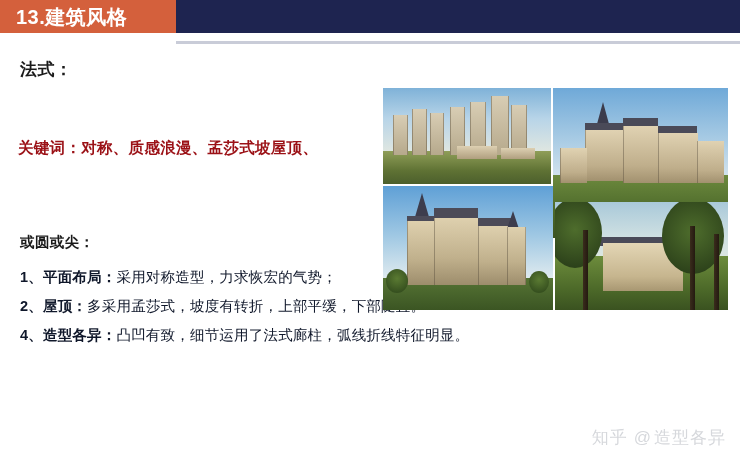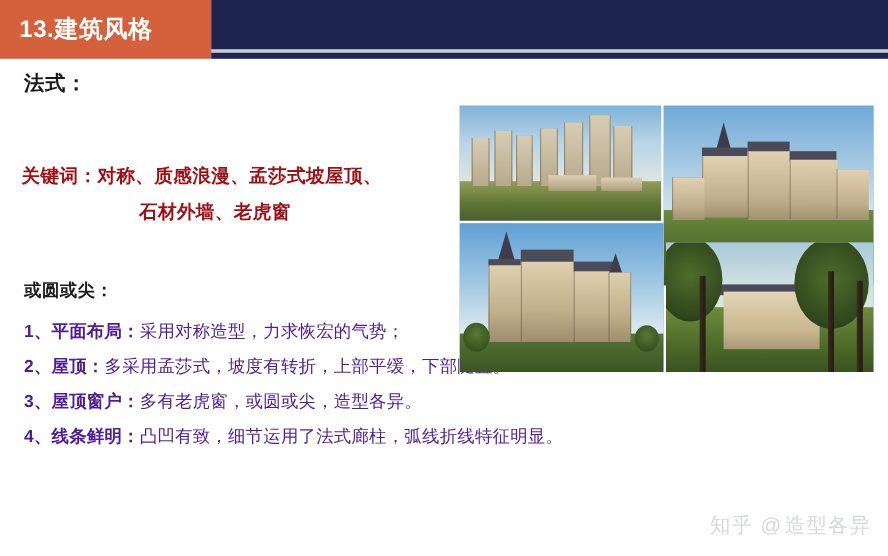--- a/index.html
+++ b/index.html
@@ -13,21 +13,21 @@
     font-family: "Liberation Sans", "DejaVu Sans", sans-serif;
     overflow: hidden;
     position: relative;
   }
 
   
   .header-bar {
     position: absolute;
     left: 0; top: 0;
     width: 740px;
-    height: 49px;
+    height: 33px;
     display: flex;
     align-items: stretch;
   }
   .header-tab {
     width: 176px;
     background: #d4603c;
     display: flex;
     align-items: center;
     box-sizing: border-box;
     padding-left: 16px;
@@ -95,21 +95,21 @@
     position: absolute;
     left: 20px; top: 222px;
     width: 700px;
     margin: 0;
     padding: 0;
     list-style: none;
   }
   .feature-item {
     font-size: 14.5px;
     line-height: 29px;
-    color: #4c1d95;
+    color: #0f172a;
     white-space: nowrap;
     letter-spacing: 0.2px;
   }
   .feature-item .fi-num,
   .feature-item .fi-label {
     font-weight: bold;
   }
   .feature-item .fi-text {
     font-weight: normal;
   }
@@ -272,37 +272,33 @@
   <div class="header-rest"></div>
 </div>
 <div class="header-underline"></div>
 
 <div class="content">
 
   <div class="style-heading">法式：</div>
 
   <div class="keywords">
     <span class="kw-line1">关键词：对称、质感浪漫、孟莎式坡屋顶、</span>
-    <span class="kw-line2">石材外墙、老虎窗</span>
   </div>
 
   <div class="features-heading">或圆或尖：</div>
 
   <ul class="feature-list">
     <li class="feature-item">
       <span class="fi-num">1、</span><span class="fi-label">平面布局：</span><span class="fi-text">采用对称造型，力求恢宏的气势；</span>
     </li>
     <li class="feature-item">
       <span class="fi-num">2、</span><span class="fi-label">屋顶：</span><span class="fi-text">多采用孟莎式，坡度有转折，上部平缓，下部陡直。</span>
     </li>
     <li class="feature-item">
-      <span class="fi-num">3、</span><span class="fi-label">屋顶窗户：</span><span class="fi-text">多有老虎窗，或圆或尖，造型各异。</span>
-    </li>
-    <li class="feature-item">
-      <span class="fi-num">4、</span><span class="fi-label">线条鲜明：</span><span class="fi-text">凸凹有致，细节运用了法式廊柱，弧线折线特征明显。</span>
+      <span class="fi-num">4、</span><span class="fi-label">造型各异：</span><span class="fi-text">凸凹有致，细节运用了法式廊柱，弧线折线特征明显。</span>
     </li>
   </ul>
 
   <div class="collage">
 
     <div class="photo photo-towers">
       <div class="sky"></div>
       <div class="ground"></div>
       <div class="twr" style="left:6%;width:13px;height:42%;"></div>
       <div class="twr" style="left:17%;width:13px;height:48%;"></div>

